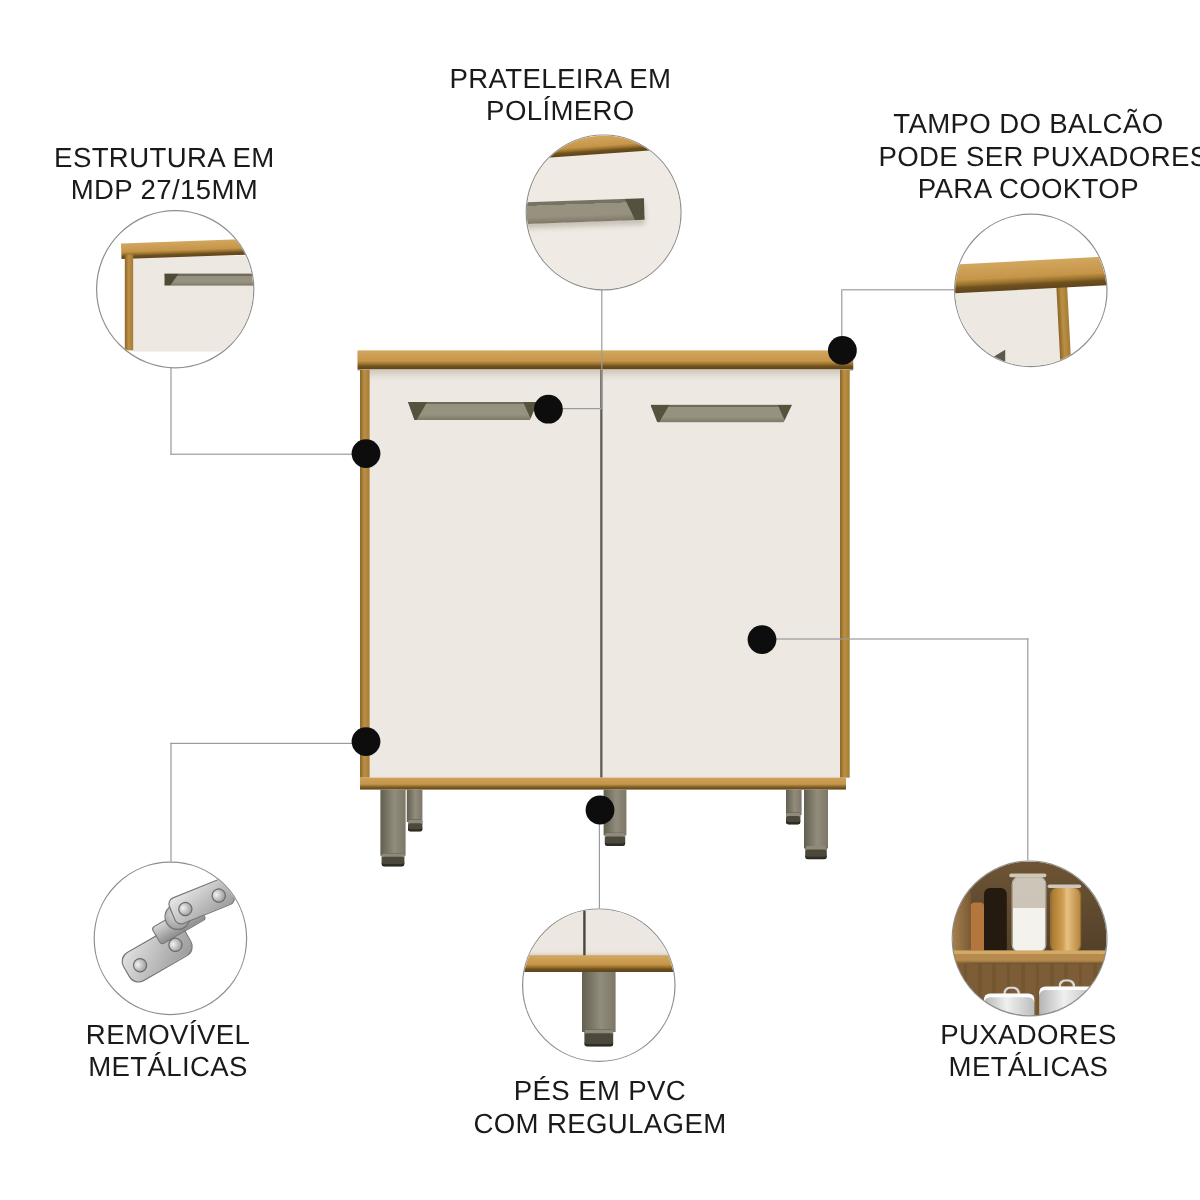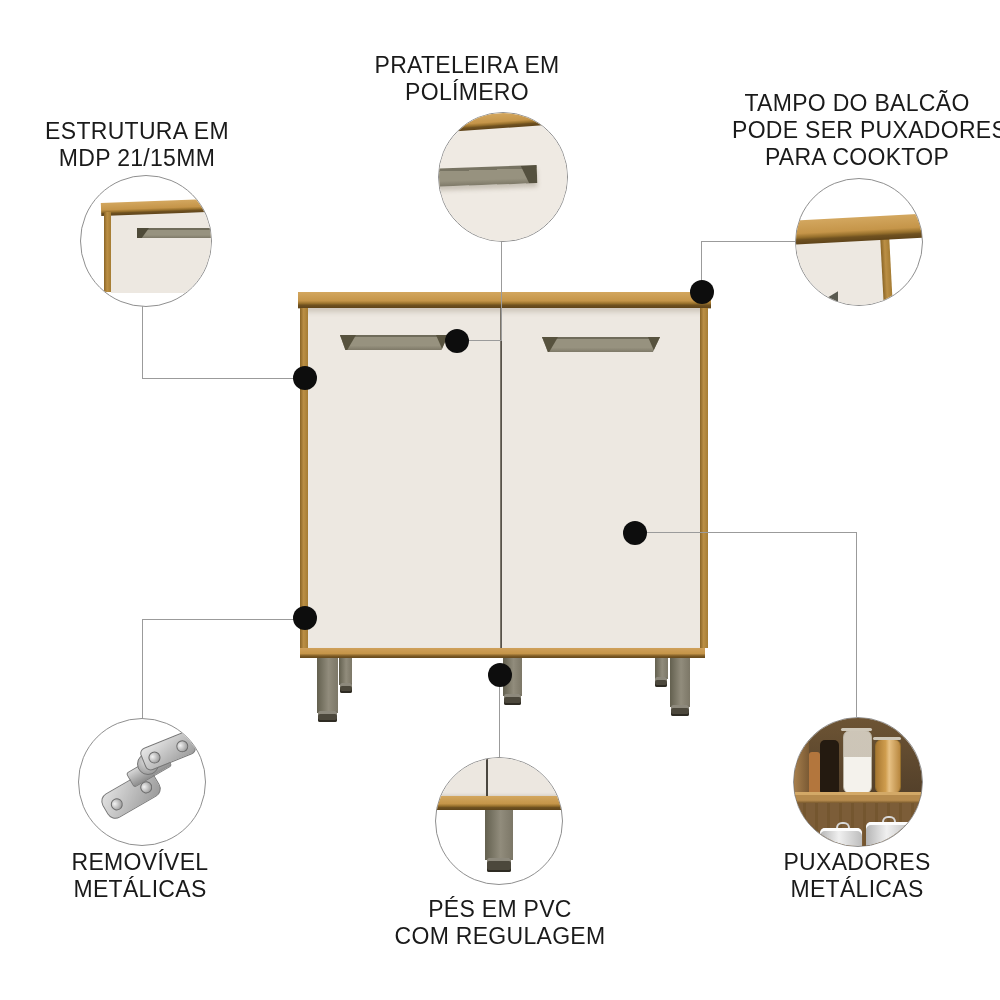--- a/index.html
+++ b/index.html
@@ -130,21 +130,21 @@
   .pr-knob{position:absolute;width:10px;height:6px;border:2px solid #d9d9d9;border-bottom:none;
     border-radius:6px 6px 0 0;background:transparent;}
 </style>
 </head>
 <body>
 
 <div class="canvas">
 
   <div class="label lbl-estrutura">
     <span>ESTRUTURA EM</span>
-    <span>MDP 21/15MM</span>
+    <span>MDP 27/15MM</span>
   </div>
   <div class="label lbl-puxadores">
     <span>PRATELEIRA EM</span>
     <span>POLÍMERO</span>
   </div>
   <div class="label lbl-tampo">
     <span>TAMPO DO BALCÃO</span>
     <span>PODE SER PUXADORES</span>
     <span>PARA COOKTOP</span>
   </div>

